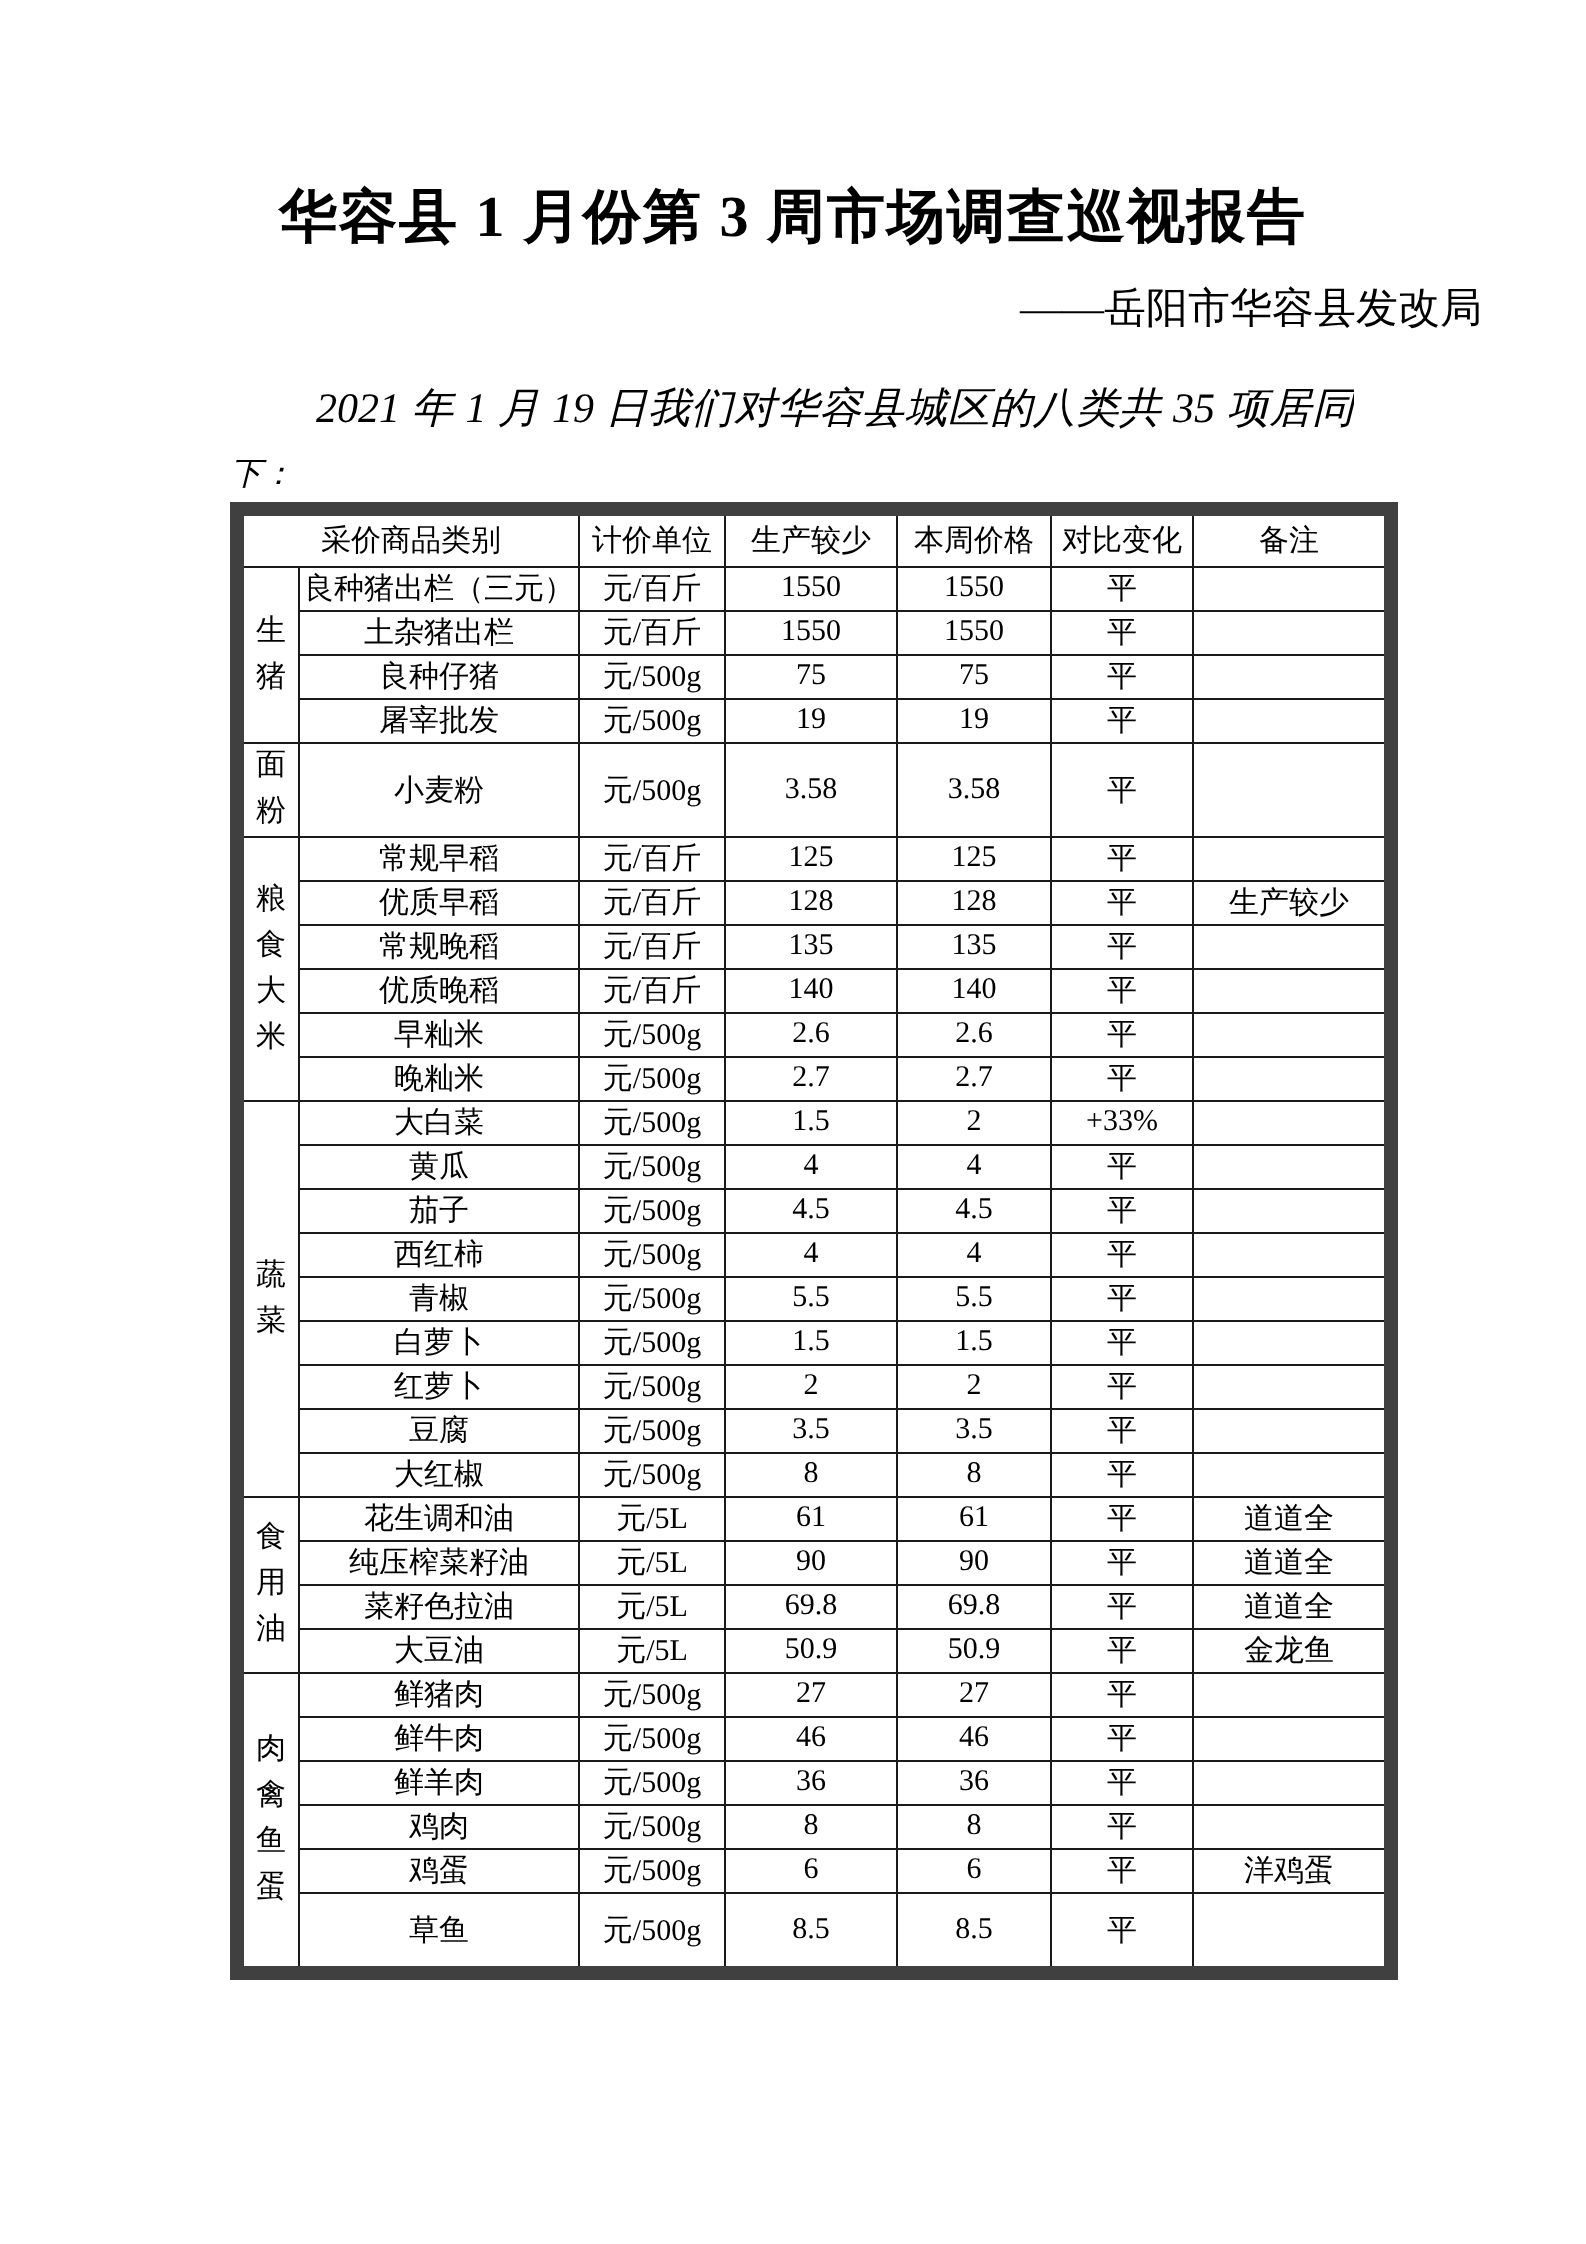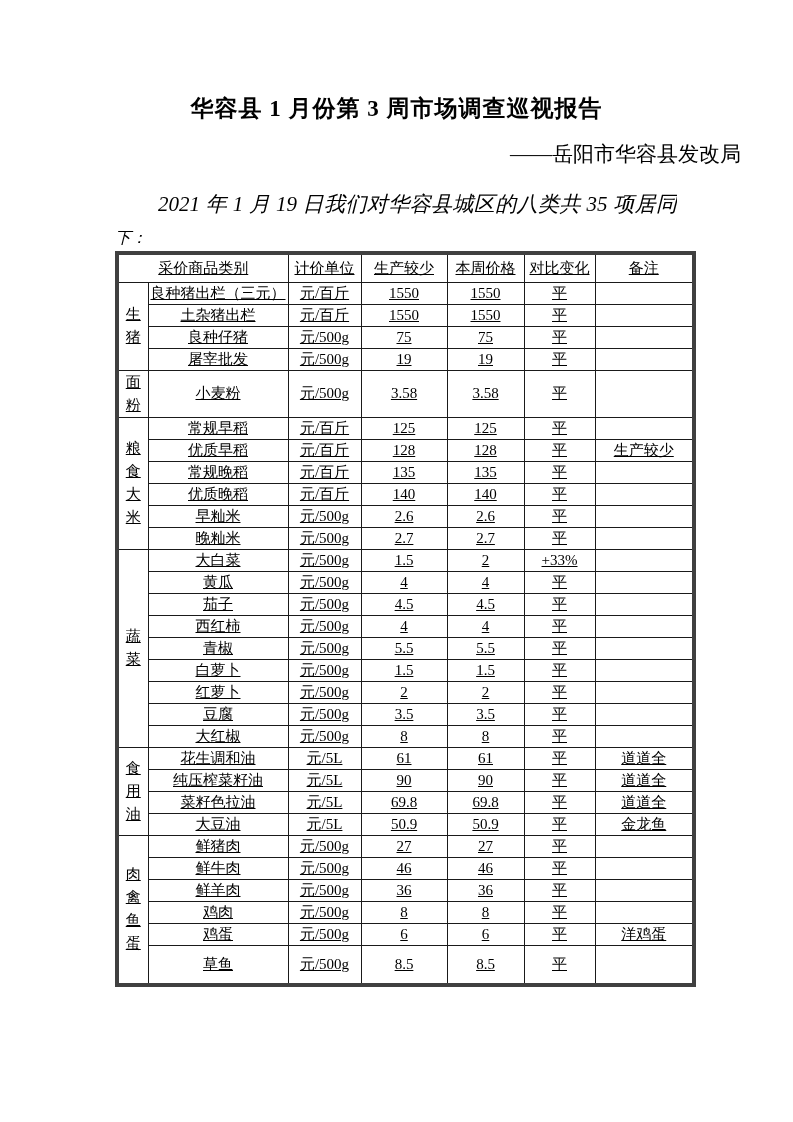--- a/index.html
+++ b/index.html
@@ -10,21 +10,21 @@
     height: 1122px;
     margin: 0 auto;
     background: #ffffff;
     color: #000000;
     font-family: "Liberation Serif", "DejaVu Serif", serif;
     overflow: hidden;
   }
   .title {
     padding-top: 90px;
     text-align: center;
-    font-size: 23px;
+    font-size: 29px;
     font-weight: bold;
     letter-spacing: 1px;
     line-height: 38px;
   }
   .byline {
     margin-top: 12px;
     text-align: right;
     padding-right: 52px;
     font-size: 21px;
     line-height: 28px;
@@ -49,23 +49,22 @@
     line-height: 22px;
     height: 22px;
     text-align: left;
     text-align-last: left;
   }
   table.price-table {
     margin: 2px 0 0 115px;
     width: 577px;
     border-collapse: collapse;
     table-layout: fixed;
-    border: 4px solid #404040;
+    border: 7px solid #404040;
     font-size: 15px;
-    text-decoration: underline;
   }
   table.price-table th,
   table.price-table td {
     border: 1px solid #1a1a1a;
     text-align: center;
     vertical-align: middle;
     font-weight: normal;
     padding: 0 1px;
     overflow: hidden;
   }

